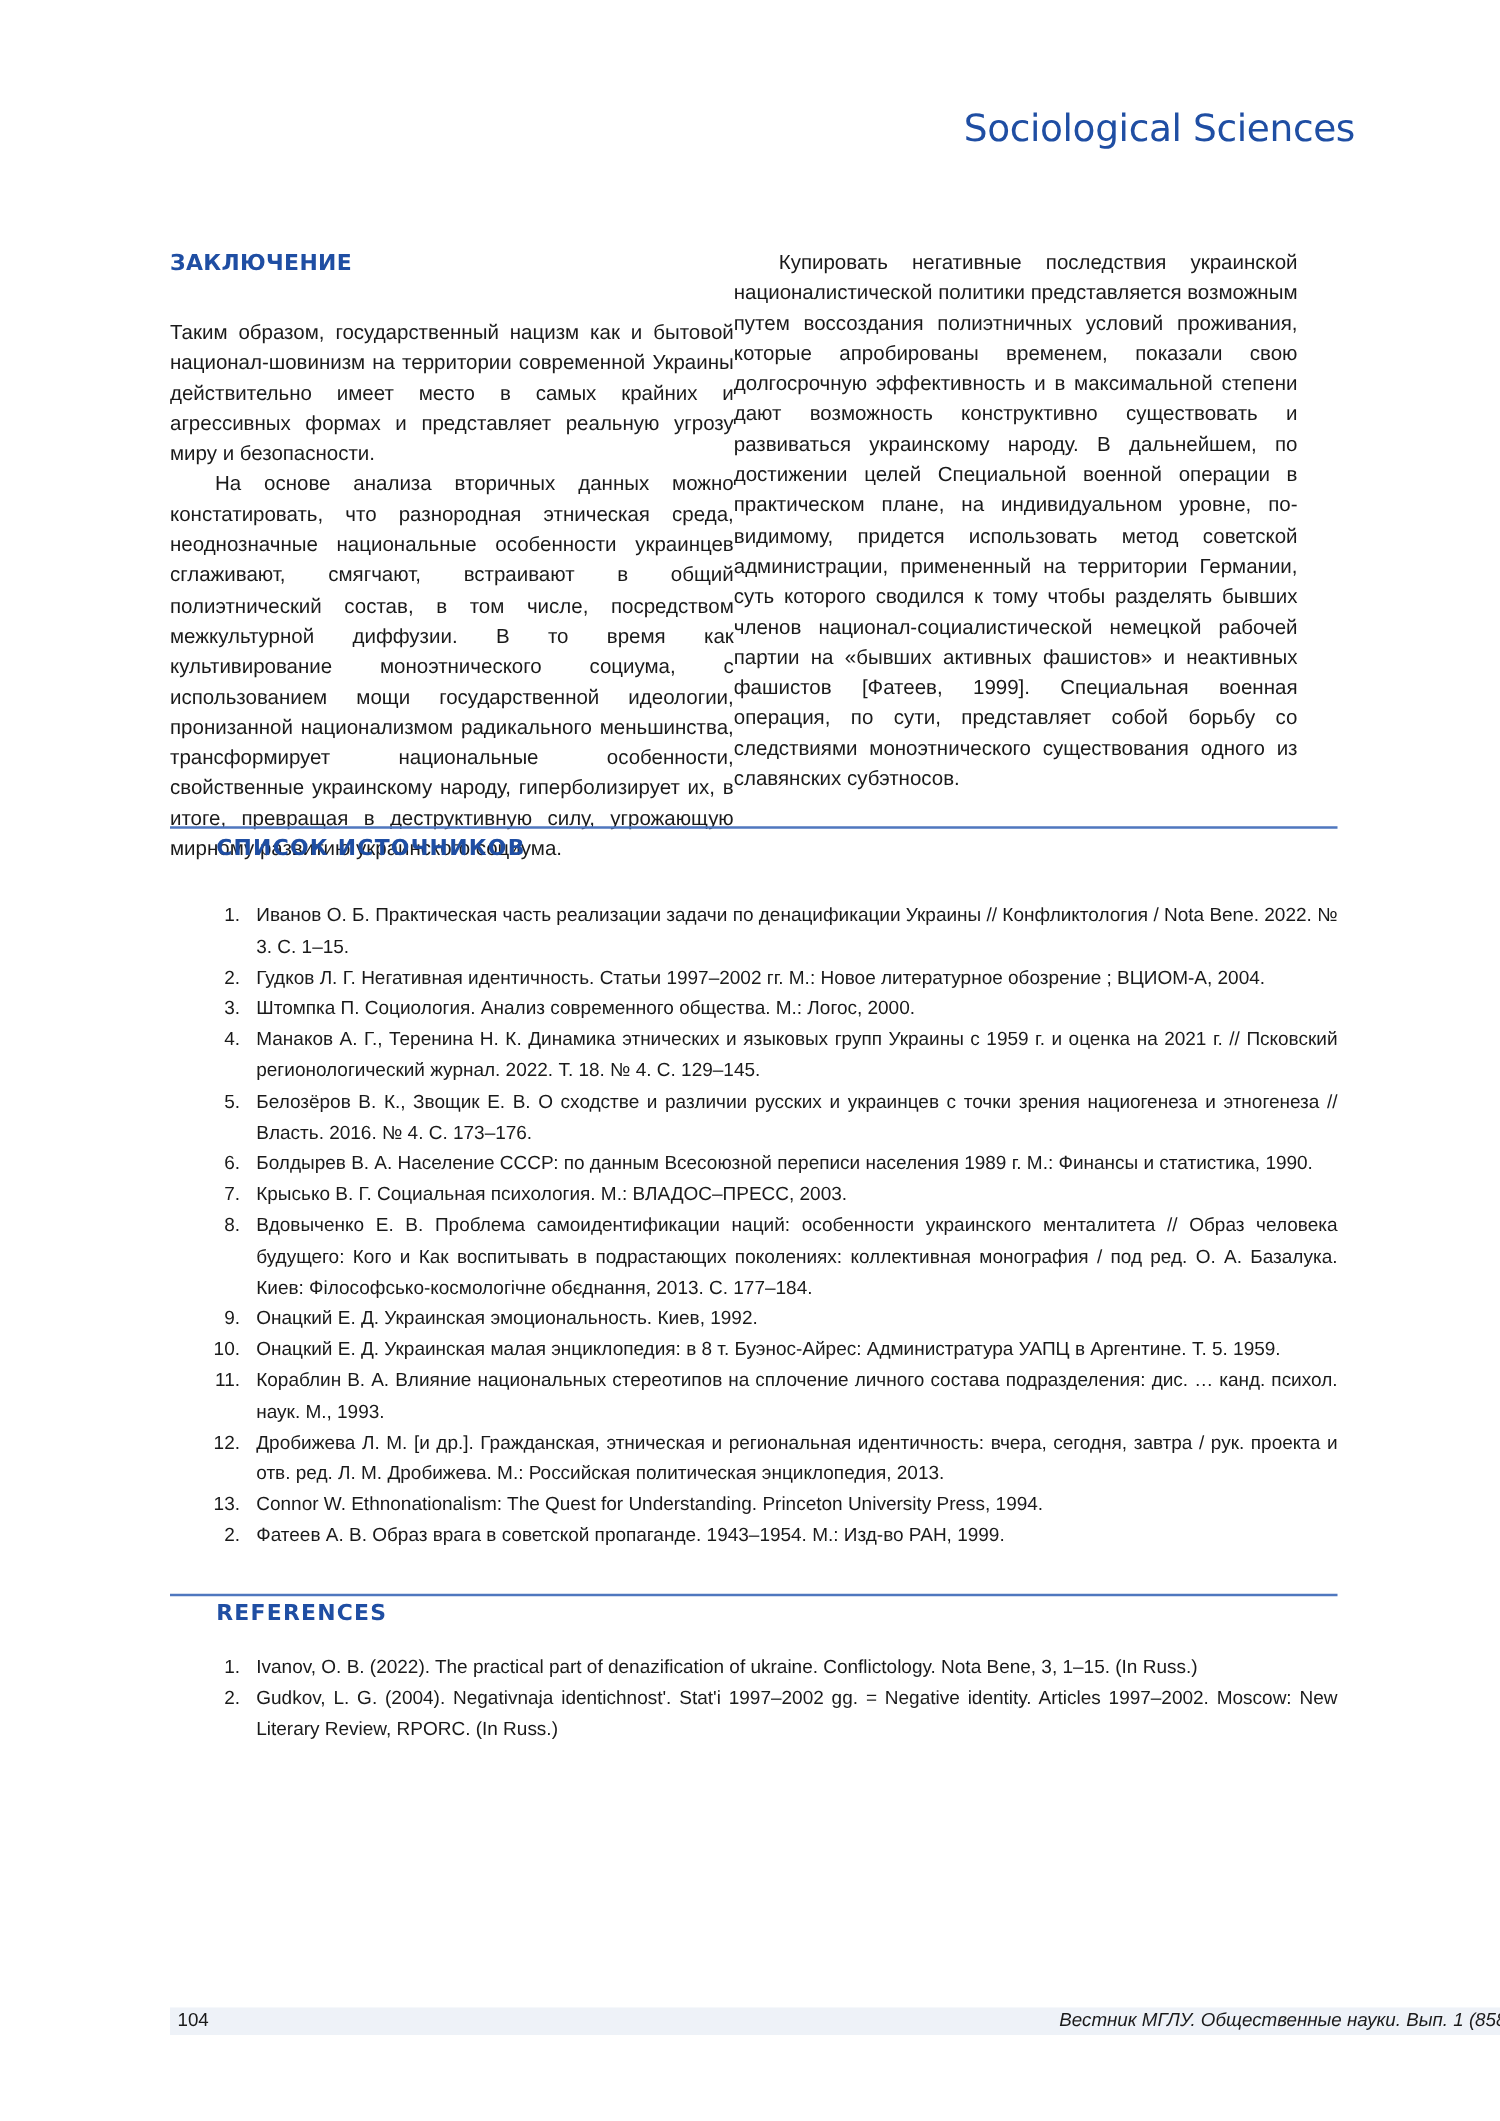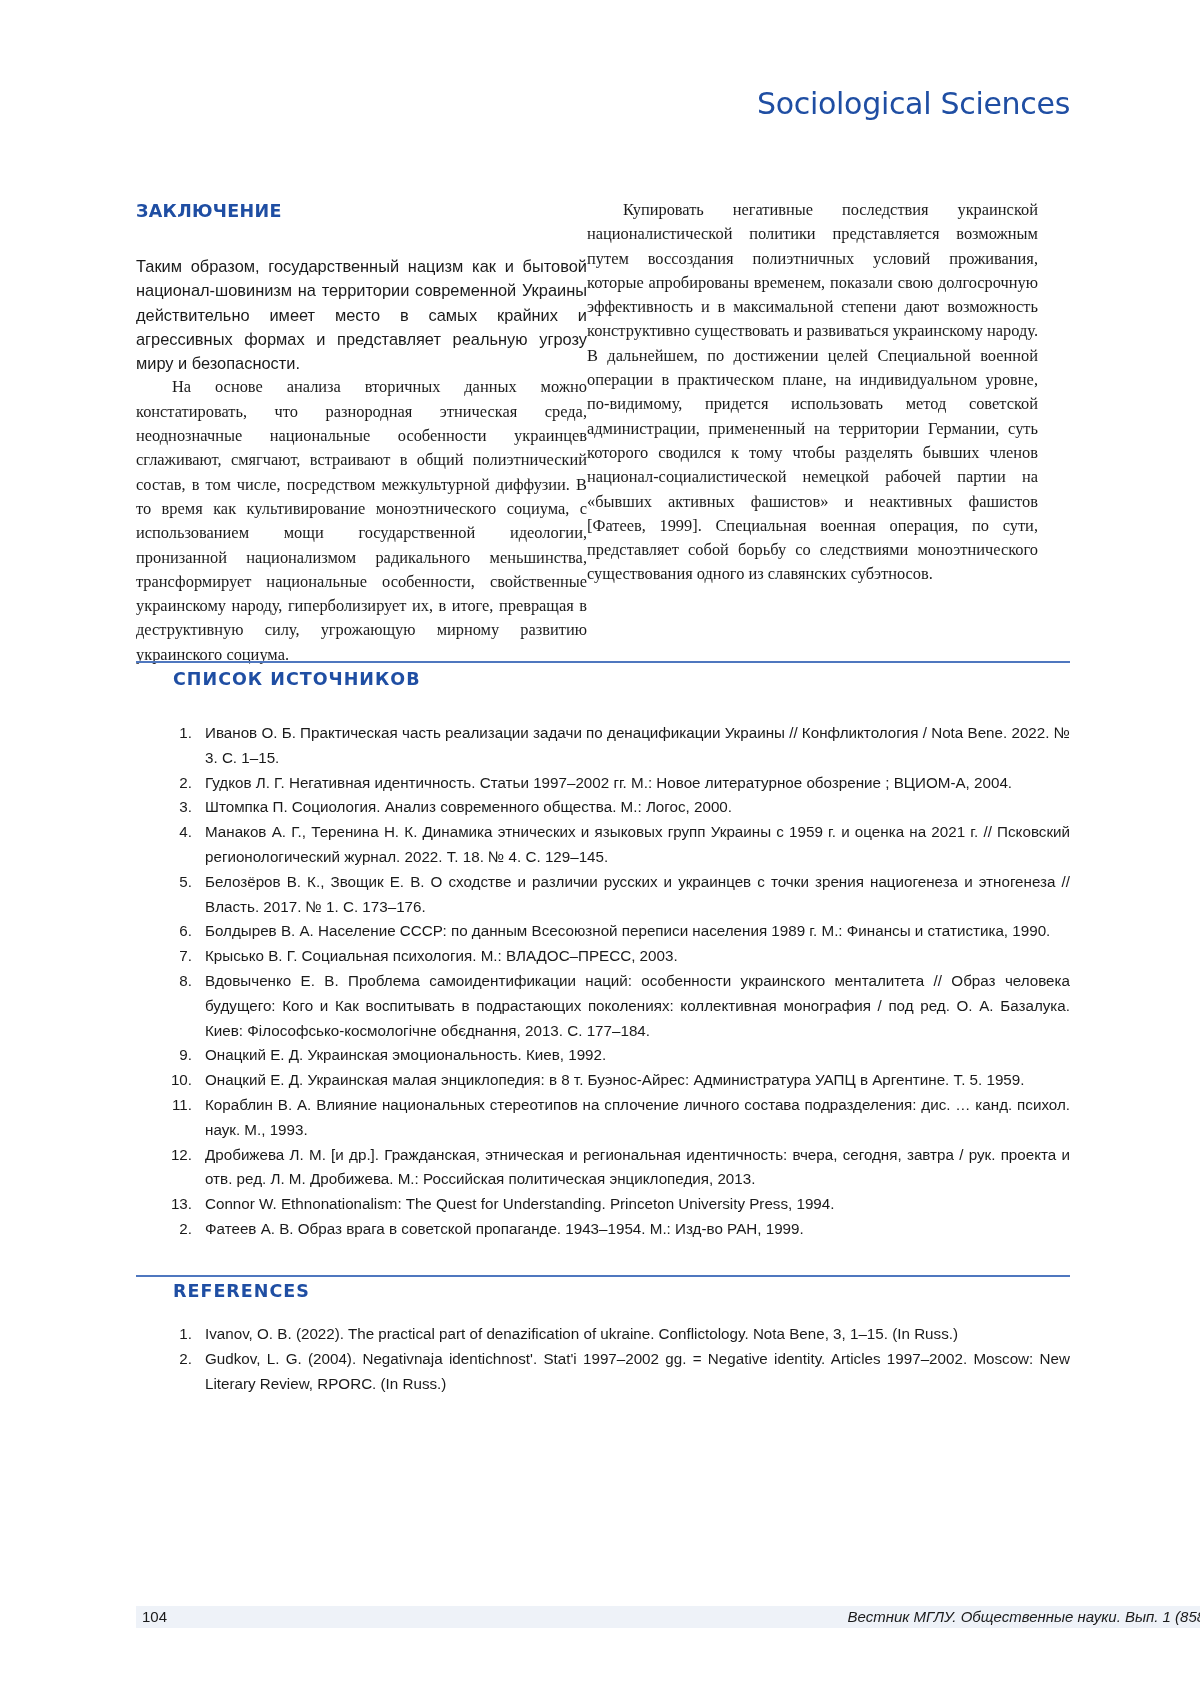--- a/index.html
+++ b/index.html
@@ -1,23 +1,23 @@
 <!DOCTYPE html>
 <html><head>
 <meta charset="utf-8">
 <style>
   html, body { margin: 0; padding: 0; background: #ffffff; }
   body { width: 1200px; height: 1697px; position: relative; overflow: hidden;
          font-family: "Liberation Sans", "DejaVu Sans", sans-serif; color: #1a1a1a; }
-  .running-head { position: absolute; top: 86px; right: 130px; font-size: 30px;
+  .running-head { position: absolute; top: 86px; right: 116px; font-size: 30px;
                   color: #1f4ea3; font-family: "DejaVu Sans", sans-serif; font-weight: normal; letter-spacing: -0.3px; }
   .columns { position: absolute; top: 198px; left: 136px; width: 934px; display: flex; justify-content: flex-start; }
   .col { width: 451px; font-size: 16.4px; line-height: 24.3px; text-align: justify; }
   .col p { margin: 0; }
-  .indent { text-indent: 36px; font-family: Liberation Serif, serif; }
+  .indent { text-indent: 36px; }
   .section-h { color: #1f4ea3; font-weight: bold; font-size: 17.5px; letter-spacing: 0.3px;
                font-family: "DejaVu Sans", sans-serif; margin: 0 0 30px 0; line-height: 26px; }
   .rule { position: absolute; left: 136px; width: 934px; height: 2px; background: #4f77bf; }
   .ref-h { position: absolute; left: 173px; color: #1f4ea3; font-weight: bold; font-size: 17.5px;
            letter-spacing: 1px; font-family: "DejaVu Sans", sans-serif; }
   ol.refs { position: absolute; left: 136px; width: 934px; margin: 0; padding: 0; list-style: none;
             font-size: 15.2px; line-height: 24.8px; }
   ol.refs li { position: relative; padding-left: 69px; text-align: justify; }
   ol.refs li .num { position: absolute; left: 0; width: 56px; text-align: right; }
   .footer { position: absolute; top: 1606px; left: 136px; width: 1124px; height: 22px; background: #eef2f8;
@@ -42,21 +42,21 @@
 </div>
 
 <div class="rule" style="top:661px;"></div>
 <div class="ref-h" style="top:669px;">СПИСОК ИСТОЧНИКОВ</div>
 
 <ol class="refs" style="top:721px;">
   <li><span class="num">1.</span><span>Иванов О. Б. Практическая часть реализации задачи по денацификации Украины // Конфликтология / Nota Bene. 2022. № 3. С. 1–15.</span></li>
   <li><span class="num">2.</span><span>Гудков Л. Г. Негативная идентичность. Статьи 1997–2002 гг. М.: Новое литературное обозрение ; ВЦИОМ-А, 2004.</span></li>
   <li><span class="num">3.</span><span>Штомпка П. Социология. Анализ современного общества. М.: Логос, 2000.</span></li>
   <li><span class="num">4.</span><span>Манаков А. Г., Теренина Н. К. Динамика этнических и языковых групп Украины с 1959 г. и оценка на 2021 г. // Псковский регионологический журнал. 2022. Т. 18. № 4. С. 129–145.</span></li>
-  <li><span class="num">5.</span><span>Белозёров В. К., Звощик Е. В. О сходстве и различии русских и украинцев с точки зрения нациогенеза и этногенеза // Власть. 2017. № 1. С. 173–176.</span></li>
+  <li><span class="num">5.</span><span>Белозёров В. К., Звощик Е. В. О сходстве и различии русских и украинцев с точки зрения нациогенеза и этногенеза // Власть. 2016. № 4. С. 173–176.</span></li>
   <li><span class="num">6.</span><span>Болдырев В. А. Население СССР: по данным Всесоюзной переписи населения 1989 г. М.: Финансы и статистика, 1990.</span></li>
   <li><span class="num">7.</span><span>Крысько В. Г. Социальная психология. М.: ВЛАДОС–ПРЕСС, 2003.</span></li>
   <li><span class="num">8.</span><span>Вдовыченко Е. В. Проблема самоидентификации наций: особенности украинского менталитета // Образ человека будущего: Кого и Как воспитывать в подрастающих поколениях: коллективная монография / под ред. О. А. Базалука. Киев: Філософсько-космологічне обєднання, 2013. С. 177–184.</span></li>
   <li><span class="num">9.</span><span>Онацкий Е. Д. Украинская эмоциональность. Киев, 1992.</span></li>
   <li><span class="num">10.</span><span>Онацкий Е. Д. Украинская малая энциклопедия: в 8 т. Буэнос-Айрес: Администратура УАПЦ в Аргентине. Т. 5. 1959.</span></li>
   <li><span class="num">11.</span><span>Кораблин В. А. Влияние национальных стереотипов на сплочение личного состава подразделения: дис. … канд. психол. наук. М., 1993.</span></li>
   <li><span class="num">12.</span><span>Дробижева Л. М. [и др.]. Гражданская, этническая и региональная идентичность: вчера, сегодня, завтра / рук. проекта и отв. ред. Л. М. Дробижева. М.: Российская политическая энциклопедия, 2013.</span></li>
   <li><span class="num">13.</span><span>Connor W. Ethnonationalism: The Quest for Understanding. Princeton University Press, 1994.</span></li>
   <li><span class="num">2.</span><span>Фатеев А. В. Образ врага в советской пропаганде. 1943–1954. М.: Изд-во РАН, 1999.</span></li>
 </ol>

